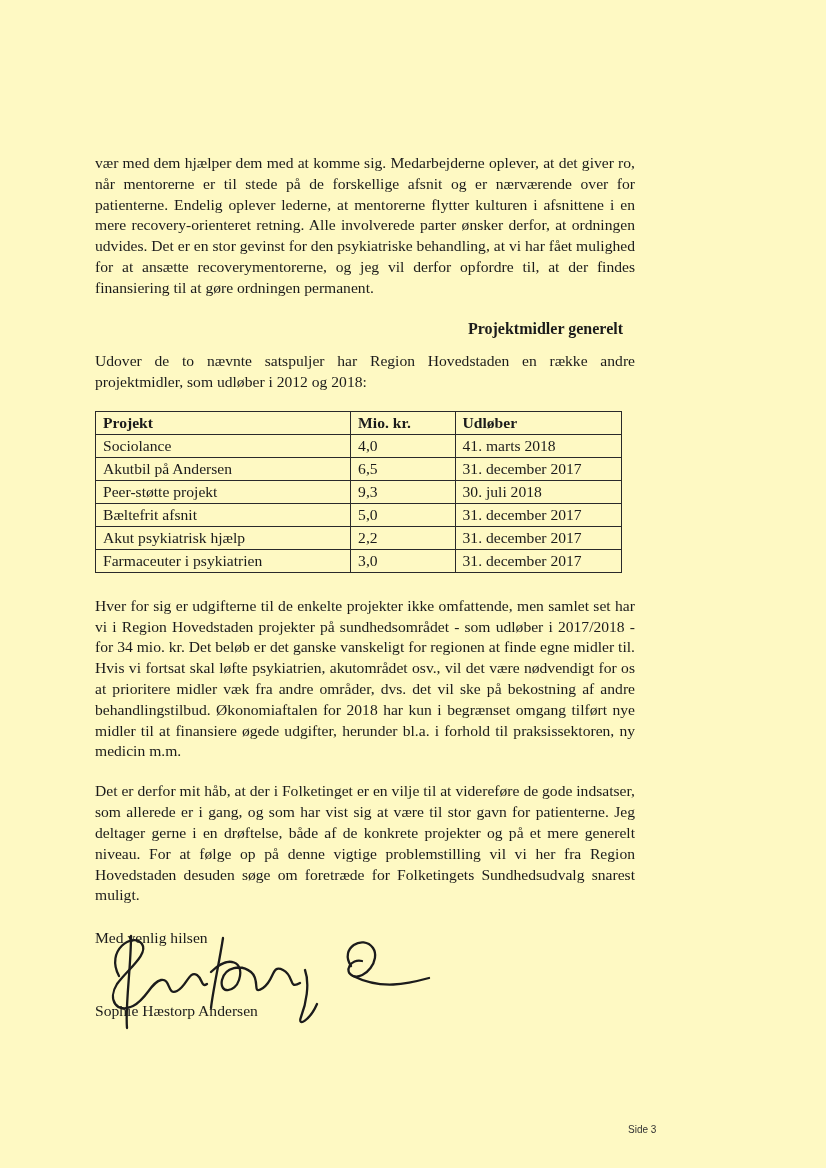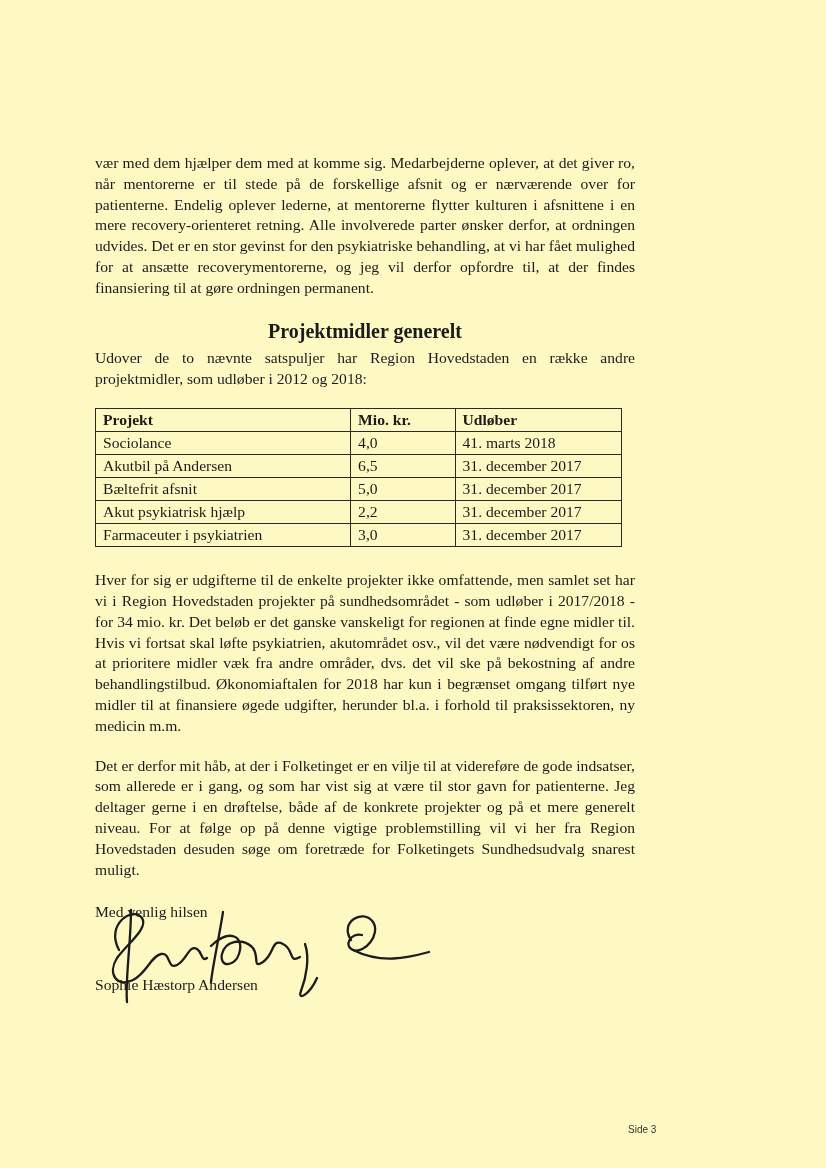--- a/index.html
+++ b/index.html
@@ -22,24 +22,24 @@
     top: 153px;
     width: 540px;
     font-size: 15.6px;
     line-height: 1.335;
     text-align: justify;
   }
   .para {
     margin: 0 0 19px 0;
   }
   .heading {
-    font-size: 20px;
+    font-size: 16px;
     font-weight: bold;
-    margin: 4px;
-    text-align: center;
+    margin: 12px;
+    text-align: right;
   }
   .intro {
     margin: 0 0 18px 0;
   }
   table.projects-table {
     border-collapse: collapse;
     width: 527px;
     margin: 0 0 23px 0;
     font-size: 15.6px;
   }
@@ -120,20 +120,25 @@
           <td>Sociolance</td>
           <td>4,0</td>
           <td>41. marts 2018</td>
         </tr>
         <tr>
           <td>Akutbil på Andersen</td>
           <td>6,5</td>
           <td>31. december 2017</td>
         </tr>
         <tr>
+          <td>Peer-støtte projekt</td>
+          <td>9,3</td>
+          <td>30. juli 2018</td>
+        </tr>
+        <tr>
           <td>Bæltefrit afsnit</td>
           <td>5,0</td>
           <td>31. december 2017</td>
         </tr>
         <tr>
           <td>Akut psykiatrisk hjælp</td>
           <td>2,2</td>
           <td>31. december 2017</td>
         </tr>
         <tr>

